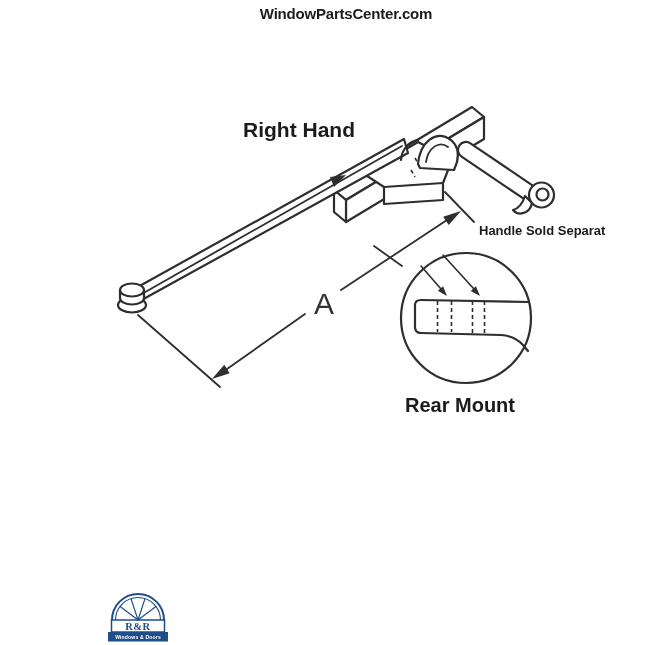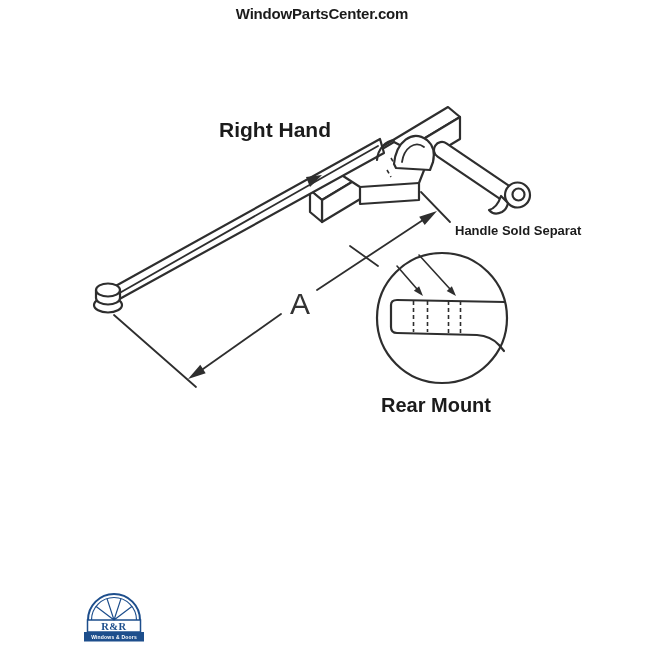--- a/index.html
+++ b/index.html
@@ -7,21 +7,21 @@
     --color-text:#1b1b1b;
     --color-brand:#1d4e8c;
     --color-background:#ffffff;
   }
   html,body{margin:0;padding:0;}
   body{
     width:645px;height:645px;background:var(--color-background);
     font-family:"Liberation Sans", sans-serif;color:var(--color-text);
     position:relative;overflow:hidden;
   }
-  .stage{position:absolute;inset:0;}
+  .stage{position:absolute;inset:0;padding-left:24px;}
   svg text{font-family:"Liberation Sans", sans-serif;}
   .ln{fill:none;stroke:var(--color-line);stroke-width:2.2;stroke-linecap:round;stroke-linejoin:round;}
   .ln-thin{fill:none;stroke:var(--color-line);stroke-width:1.8;stroke-linecap:round;stroke-linejoin:round;}
   .shape{fill:#fff;stroke:var(--color-line);stroke-width:2.2;stroke-linejoin:round;stroke-linecap:round;}
   .solid{fill:var(--color-line);stroke:none;}
   .dash{fill:none;stroke:var(--color-line);stroke-width:1.6;stroke-dasharray:4 3;}
   .t-header{font-size:15px;font-weight:bold;letter-spacing:-0.2px;fill:var(--color-text);}
   .t-big{font-size:21px;font-weight:bold;fill:var(--color-text);}
   .t-note{font-size:13px;font-weight:bold;fill:var(--color-text);}
   .t-dim{font-size:30px;fill:#333;}

